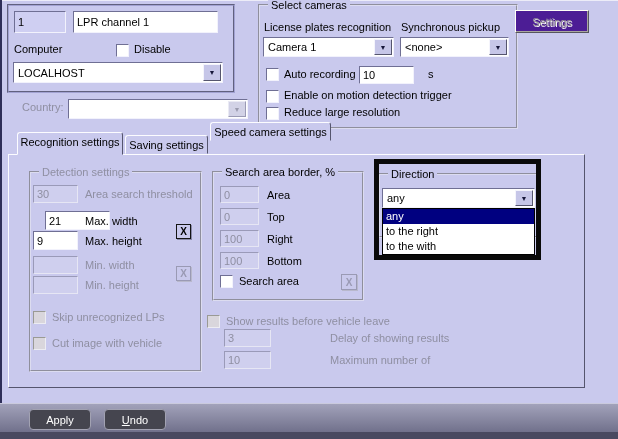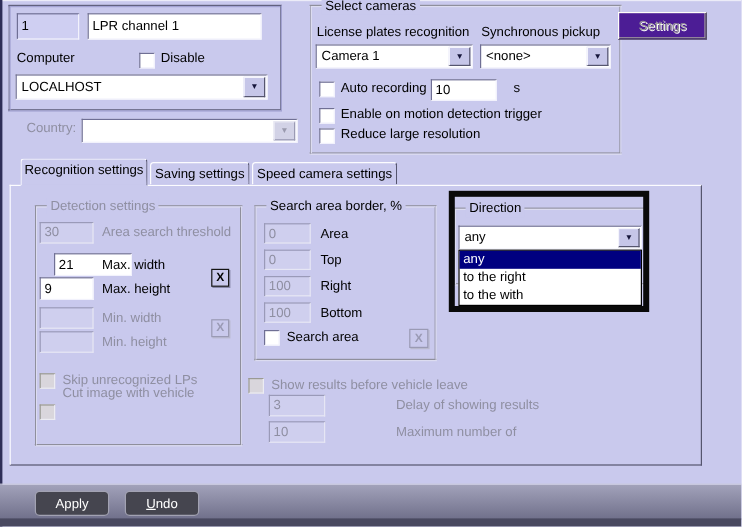--- a/index.html
+++ b/index.html
@@ -78,39 +78,39 @@
 
   [data-name="settings-button"] { left:515px; top:10px; width:74px; height:23px; box-sizing:border-box;
     background:#4c1d95; border:1px solid; border-color:#fffef8 #55555e #55555e #fffef8;
     box-shadow:inset -1px -1px 0 #a9a69f; color:#9b9b98; text-shadow:1px 1px 0 #fdfdfb;
     display:flex; align-items:center; justify-content:center; }
 
   [data-name="tab-panel"] { left:8px; top:154px; width:577px; height:234px; box-sizing:border-box;
     background:#c9c9ed; border:1px solid; border-color:#fcfcff #55556e #55556e #fcfcff; }
   [data-name="tab-recognition"] { left:17px; top:132px; width:106px; height:23px; z-index:3; }
   [data-name="tab-saving"] { left:125px; top:135px; width:83px; height:19px; }
-  [data-name="tab-speed"] { left:210px; top:135px; width:121px; height:19px; }
+  [data-name="tab-speed"] { left:210px; top:122px; width:121px; height:19px; }
 
   [data-name="detection-group"] { left:29px; top:171px; width:169px; height:197px; }
   [data-name="threshold-input"] { left:33px; top:185px; width:45px; height:18px; }
   [data-name="threshold-label"] { left:85px; top:188px; }
   [data-name="max-width-input"] { left:45px; top:211px; width:65px; height:19px; }
   [data-name="max-width-label"] { left:85px; top:215px; }
   [data-name="max-height-input"] { left:33px; top:231px; width:45px; height:19px; }
   [data-name="max-height-label"] { left:85px; top:235px; }
   [data-name="clear-max-button"] { left:176px; top:224px; }
   [data-name="min-width-input"] { left:33px; top:256px; width:45px; height:18px; }
   [data-name="min-width-label"] { left:85px; top:259px; }
   [data-name="min-height-input"] { left:33px; top:276px; width:45px; height:18px; }
   [data-name="min-height-label"] { left:85px; top:279px; }
   [data-name="clear-min-button"] { left:176px; top:266px; }
   [data-name="skip-unrecognized-checkbox"] { left:33px; top:311px; }
   [data-name="skip-unrecognized-label"] { left:52px; top:311px; }
   [data-name="cut-image-checkbox"] { left:33px; top:337px; }
-  [data-name="cut-image-label"] { left:52px; top:322px; }
+  [data-name="cut-image-label"] { left:52px; top:337px; }
 
   [data-name="search-area-group"] { left:212px; top:171px; width:148px; height:126px; }
   [data-name="border-left-input"] { left:220px; top:186px; width:39px; height:17px; }
   [data-name="border-left-label"] { left:267px; top:189px; }
   [data-name="border-top-input"] { left:220px; top:208px; width:39px; height:17px; }
   [data-name="border-top-label"] { left:267px; top:211px; }
   [data-name="border-right-input"] { left:220px; top:230px; width:39px; height:17px; }
   [data-name="border-right-label"] { left:267px; top:233px; }
   [data-name="border-bottom-input"] { left:220px; top:252px; width:39px; height:17px; }
   [data-name="border-bottom-label"] { left:267px; top:255px; }

